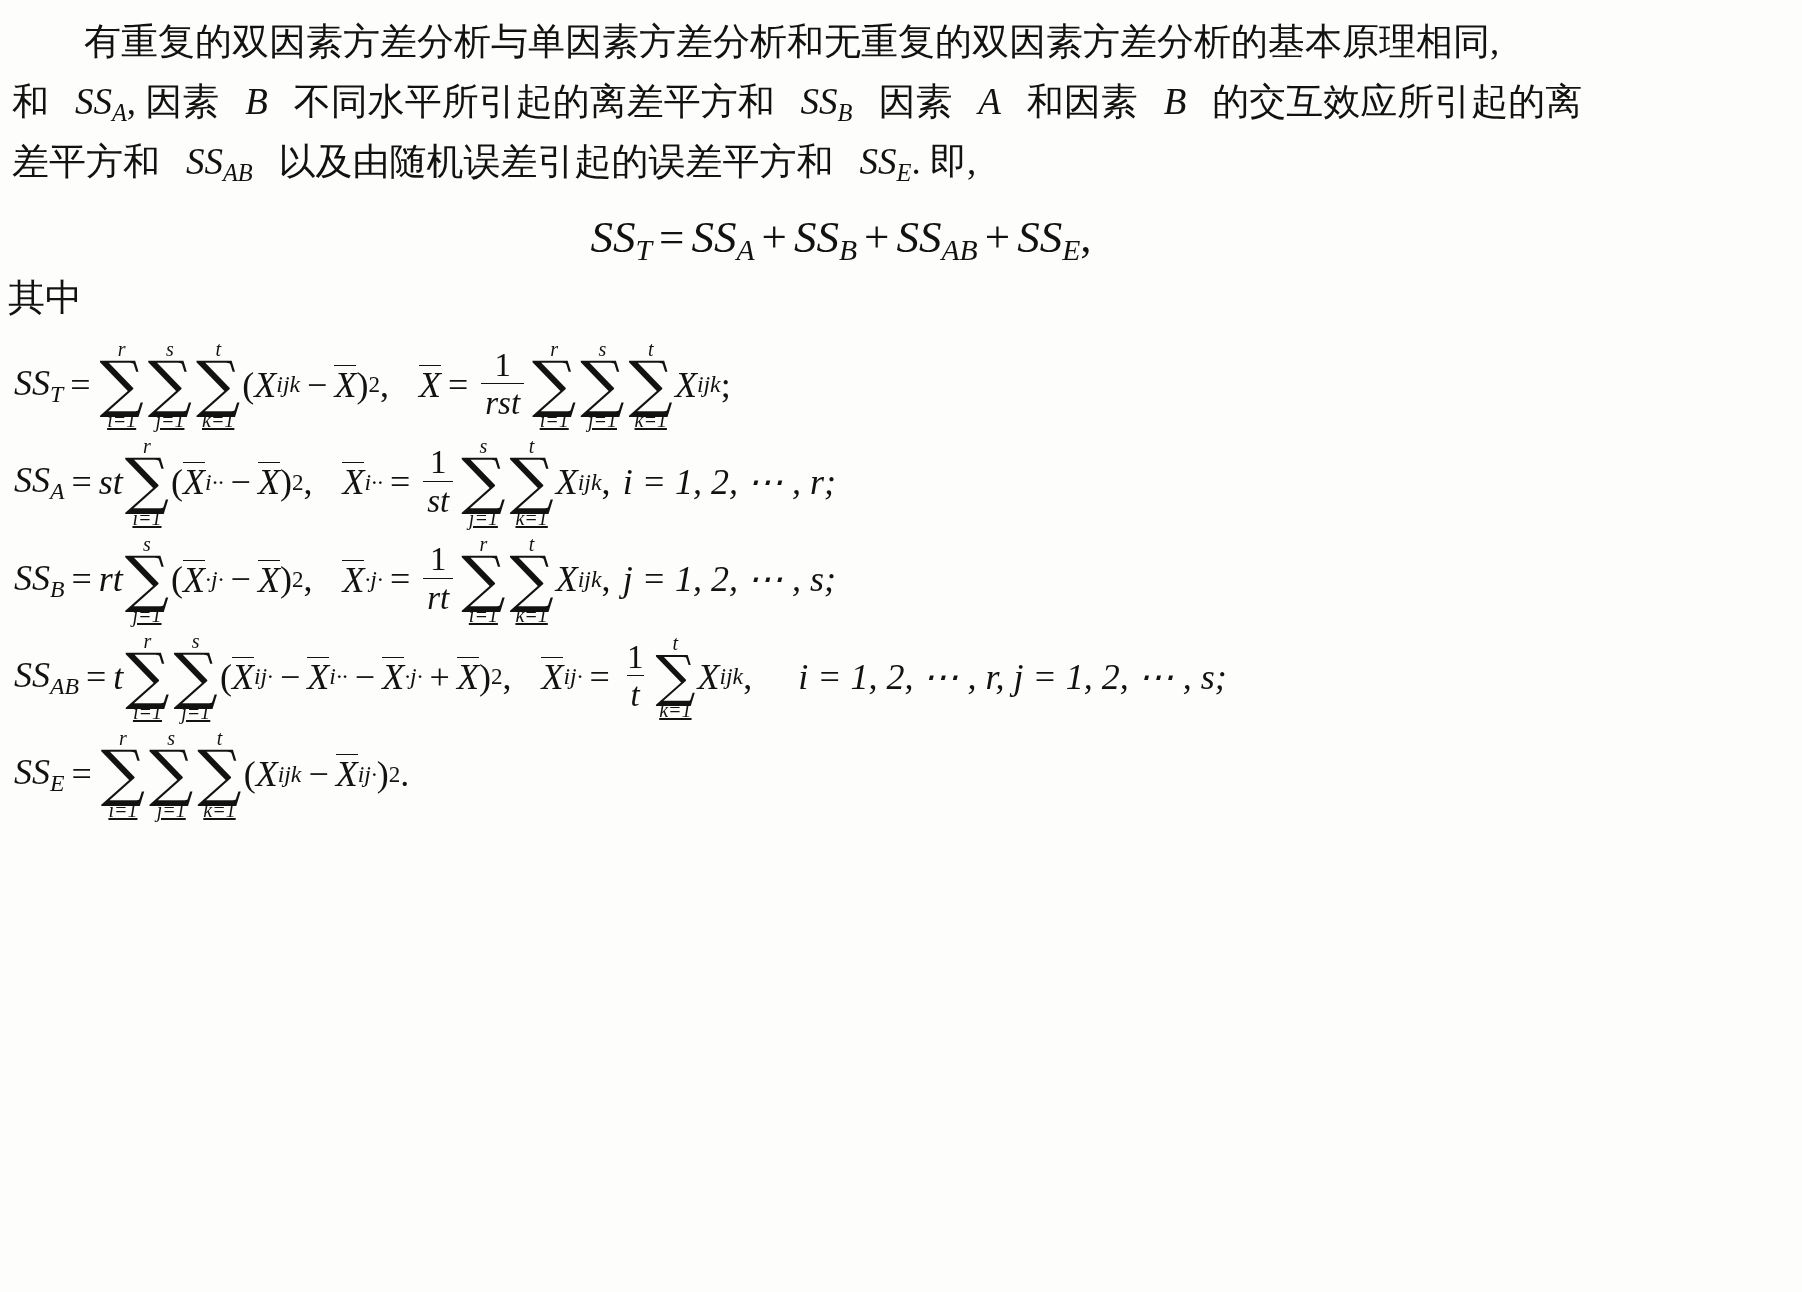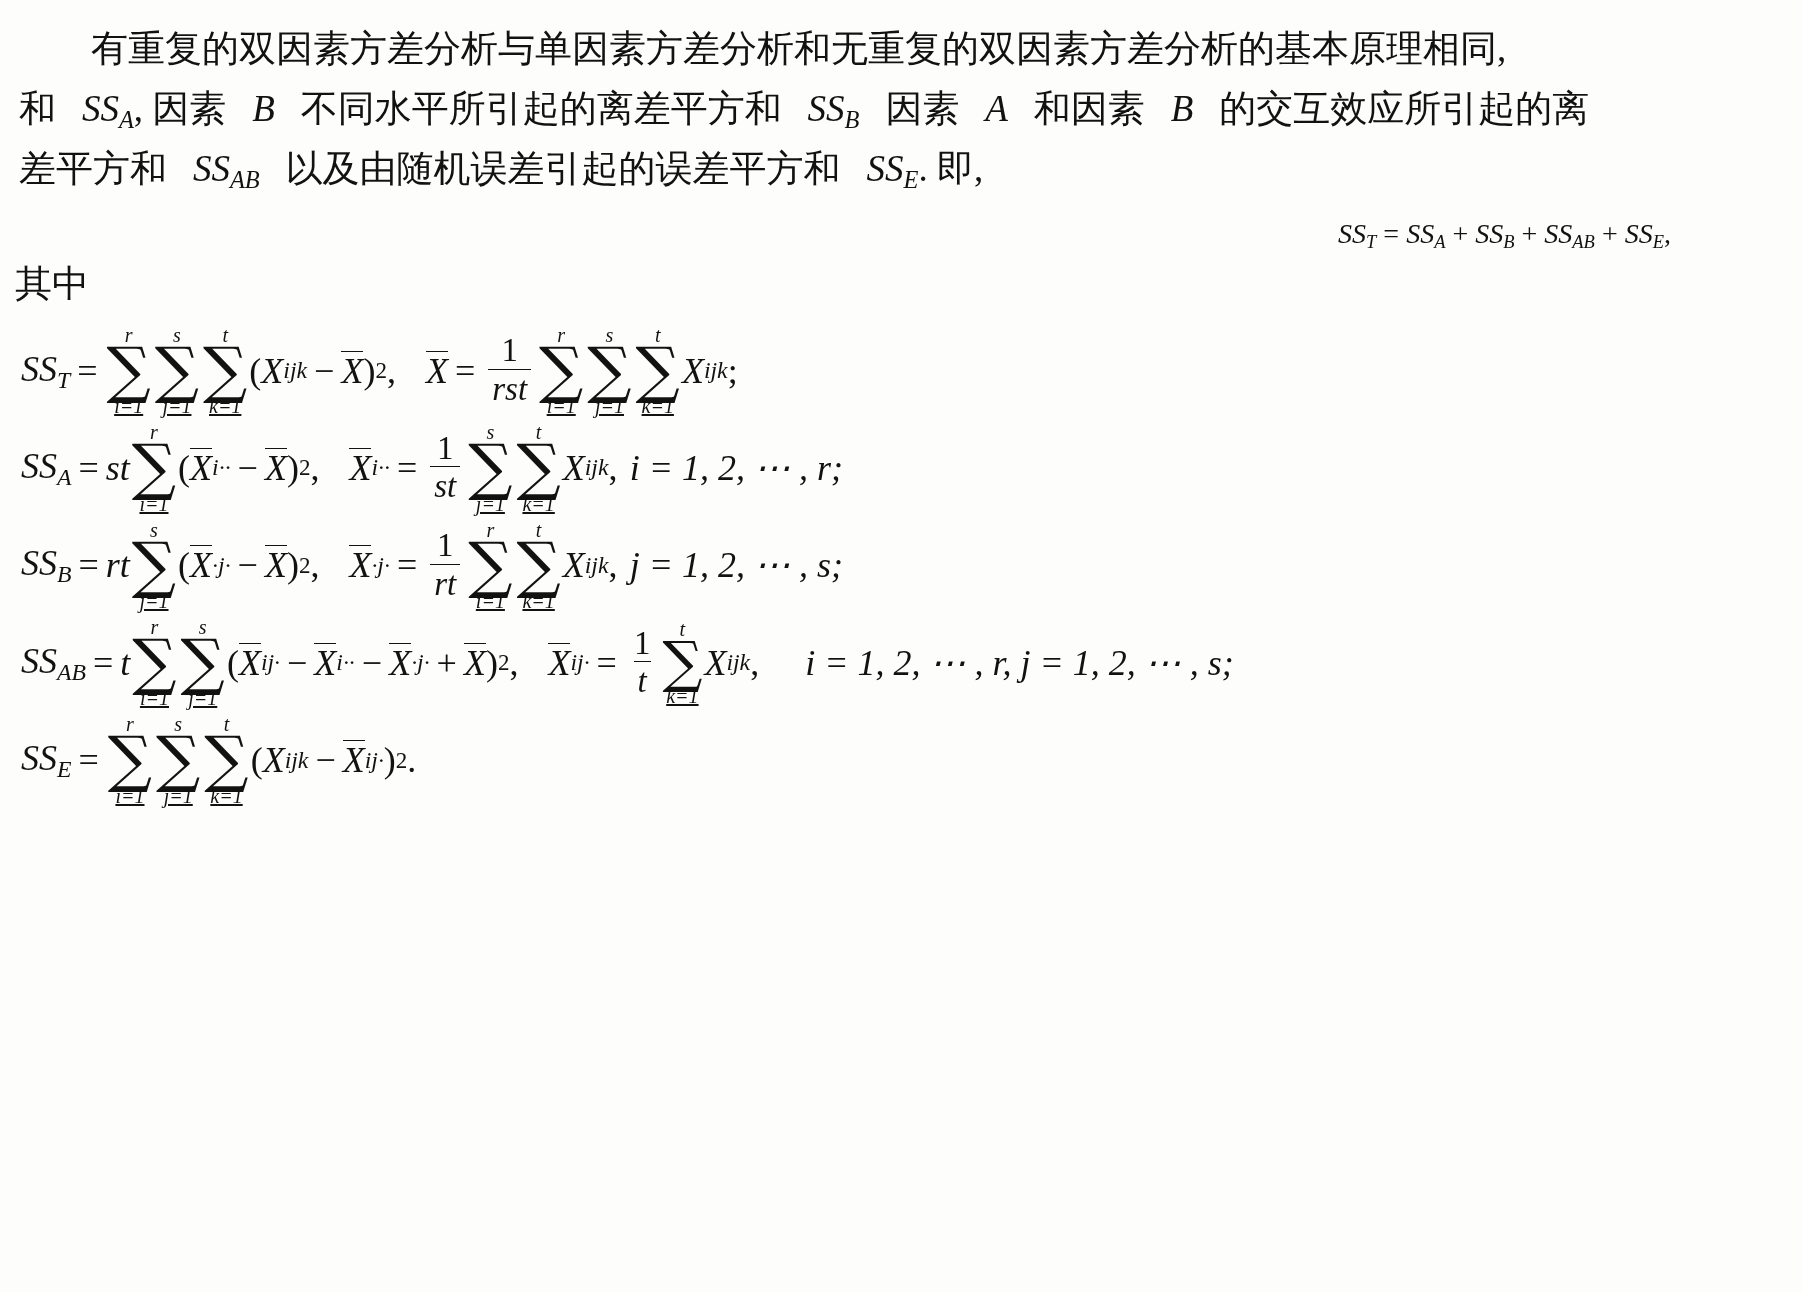--- a/index.html
+++ b/index.html
@@ -11,21 +11,21 @@
     width: 1802px;
     height: 1292px;
     font-family: "Liberation Serif", "DejaVu Serif", serif;
     color: #121212;
     overflow: hidden;
   }
   .page {
     position: relative;
     width: 1802px;
     height: 1084px;
-    padding: 11px;
+    padding: 4px;
     box-sizing: border-box;
   }
   
   .para {
     font-size: 37px;
     line-height: 1.62;
     text-align: justify;
     margin: 0;
     padding: 8px 30px 0 8px;
   }
@@ -44,22 +44,22 @@
   .sup {
     font-size: 0.64em;
     vertical-align: 0.62em;
     font-style: normal;
   }
   .sp { display: inline-block; width: 0.34em; }
   .spw { display: inline-block; width: 0.7em; }
 
   
   .display-eq {
-    text-align: right;
-    font-size: 28px;
+    text-align: center;
+    font-size: 45px;
     margin: 18px 0 6px 0;
     padding-right: 120px;
   }
   .midline {
     font-size: 37px;
     margin: 6px 0 16px 0;
     padding-left: 4px;
   }
 
   

